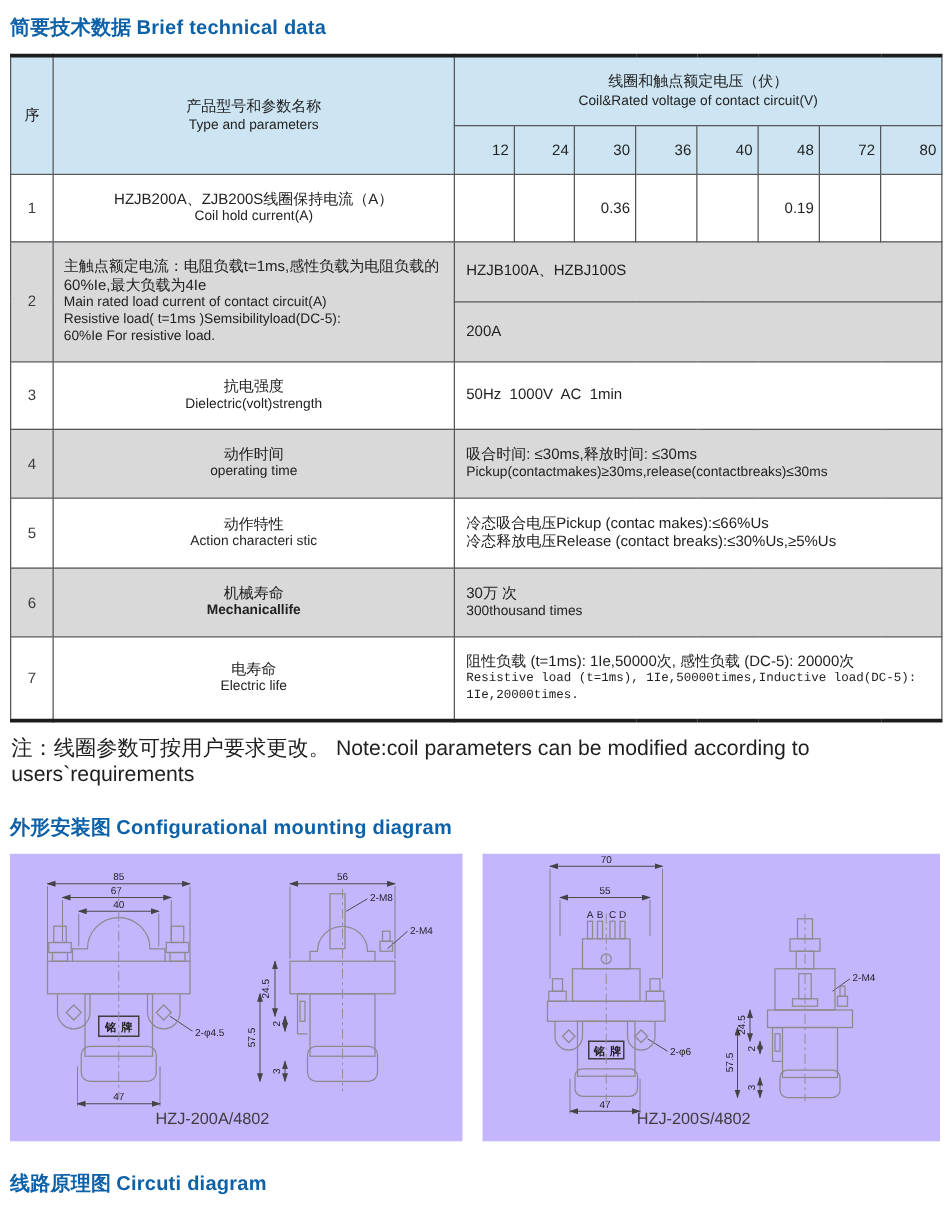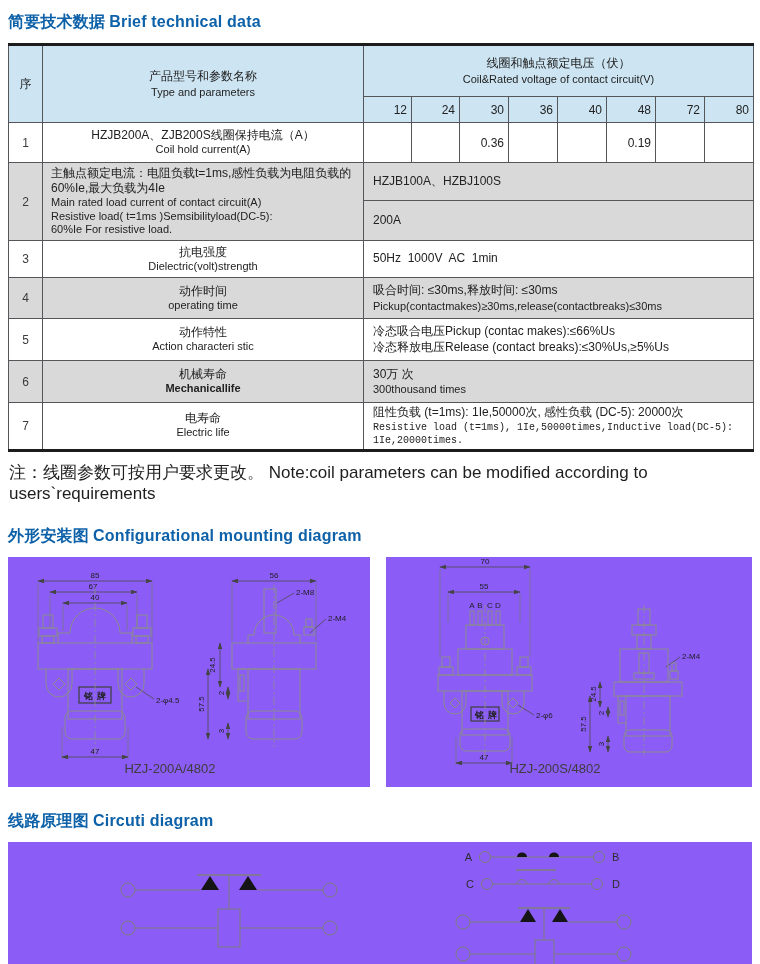--- a/index.html
+++ b/index.html
@@ -6,37 +6,37 @@
   body{width:760px;font-family:"Liberation Sans","DejaVu Sans",sans-serif;color:#222;}
   .page{width:744px;padding:8px;}
 
   h2.sec{color:#0d61a9;font-size:16px;font-weight:bold;margin:4px 0 10px 0;letter-spacing:0.2px;}
   h2.sec .en{margin-left:4px;text-align:right;}
 
   
   table.spec{border-collapse:collapse;width:745px;table-layout:fixed;
     border-top:3px solid #1c1c1c;border-bottom:3px solid #1c1c1c;}
   table.spec th,table.spec td{border:1px solid #54565a;vertical-align:middle;
-    font-size:12px;font-weight:normal;padding:2px 4px;}
+    font-size:12px;font-weight:normal;padding:12px 4px;}
   table.spec .b{background:#cde5f3;}
   table.spec tr.g td{background:#d9d9d9;}
   table.spec .no{text-align:center;color:#3c3c3c;}
   table.spec .nm{text-align:center;line-height:1.25;}
   table.spec .nm.left{text-align:left;padding-left:8px;}
   table.spec .c{text-align:right;}
   table.spec .val{text-align:left;padding-left:9px;line-height:1.3;}
   table.spec .en{font-size:11px;}
   table.spec .sm{font-size:10px;font-family:Liberation Mono, monospace;}
   table.spec .bold{font-weight:bold;}
   .hdr-group{line-height:1.3;text-align:center;}
 
   .note{font-size:17px;color:#1e1e1e;margin:9px 0 22px 1px;}
 
   .panel-row{display:flex;gap:16px;}
-  .panel{background:#8b5cf6;}
+  .panel{background:#c4b5fd;}
   .panel.wide{width:744px;height:166px;margin-bottom:6px;}
 
   
   svg text{font-family:"Liberation Sans","DejaVu Sans",sans-serif;}
   .part{fill:none;stroke:#8b8b8d;stroke-width:1;}
   .np{fill:none;stroke:#3f3f3f;stroke-width:1.2;}
   .nptxt{font-size:9px;font-weight:bold;fill:#222;letter-spacing:4px;}
   .dim{stroke:#4c4c4c;stroke-width:0.8;fill:none;}
   .ext line{stroke:#7a7a7a;stroke-width:0.7;}
   .cl{stroke:#909090;stroke-width:0.8;stroke-dasharray:8 3 2 3;}

